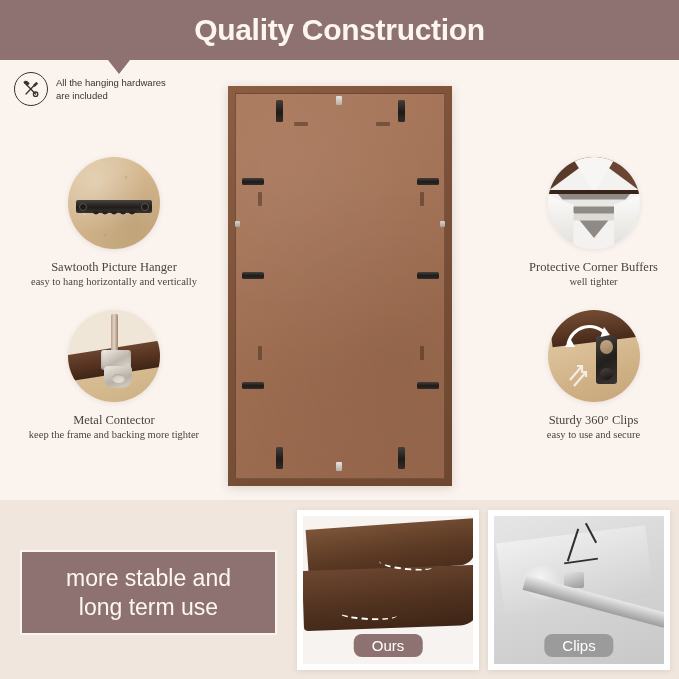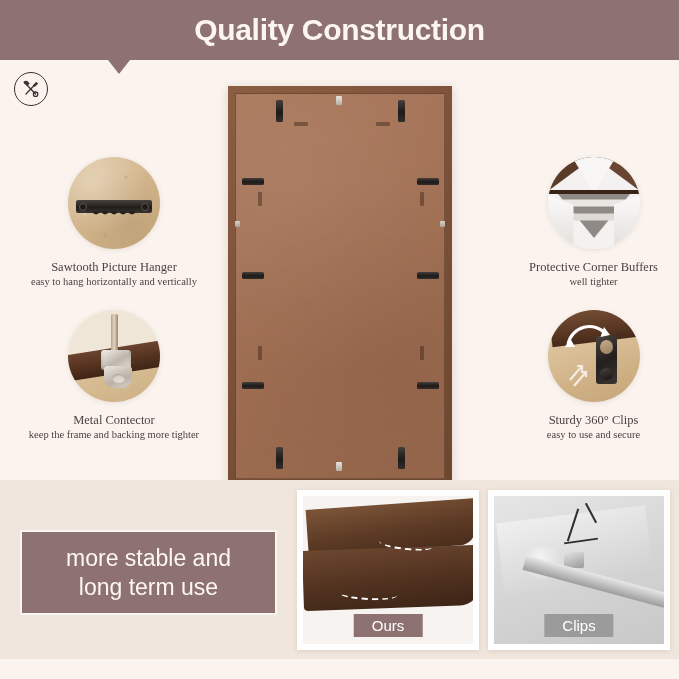--- a/index.html
+++ b/index.html
@@ -319,21 +319,21 @@
   .side-pin {
     position: absolute;
     width: 5px; height: 6px;
     background: linear-gradient(180deg, #d9d3cb, #a8a199);
     border-radius: 1px;
   }
 
   
   .bottom {
     position: absolute;
-    left: 0; top: 480px;
+    left: 0; top: 500px;
     width: 679px; height: 179px;
     background: #f0e6dd;
   }
   .promo-box {
     position: absolute;
     left: 20px; top: 50px;
     width: 257px; height: 85px;
     background: #8d7271;
     border: 2px solid #fbf5ef;
     display: flex;
@@ -360,21 +360,21 @@
   .photo-inner {
     position: relative;
     width: 100%; height: 100%;
     overflow: hidden;
   }
   .photo-label {
     position: absolute;
     left: 50%; bottom: 7px;
     transform: translateX(-50%);
     padding: 3px 18px;
-    border-radius: 0;
+    border-radius: 8px;
     font-size: 15px;
     color: #ffffff;
     white-space: nowrap;
     text-align: right;
   }
   .photo-label.ours   { background: #8d7271; }
   .photo-label.others { background: #9b9b9b; }
 
   
   .ours-bg { position: absolute; inset: 0; background: #f6f3f0; }
@@ -458,20 +458,24 @@
     <div class="callout-icon">
       <svg width="22" height="22" viewBox="0 0 22 22">
         <g stroke="#3a3330" stroke-width="1.3" fill="none" stroke-linecap="round">
           <path d="M5 5 L15.5 16"></path>
           <path d="M16 5.5 L6 16"></path>
           <path d="M4.2 4.2 a2.4 2.4 0 0 1 3.4 0 l1.2 1.2 -1.6 1.6 -1.2 -1.2 a2.4 2.4 0 0 1 -1.8 -1.6 z" fill="#3a3330"></path>
           <circle cx="15.6" cy="16.2" r="2.2"></circle>
           <path d="M16.4 4.6 l-2.6 2.6 0.9 0.9 2.6 -2.6"></path>
         </g>
       </svg>
+    </div>
+    <div class="callout-text">
+      <div>All the hanging hardwares</div>
+      <div>are included</div>
     </div>
   </div>
 
   <div class="feature f-saw">
     <div class="feature-circle">
       <div class="tex-kraft"></div>
       <div class="saw-hanger"></div>
       <div class="saw-eye l"></div>
       <div class="saw-eye r"></div>
     </div>

